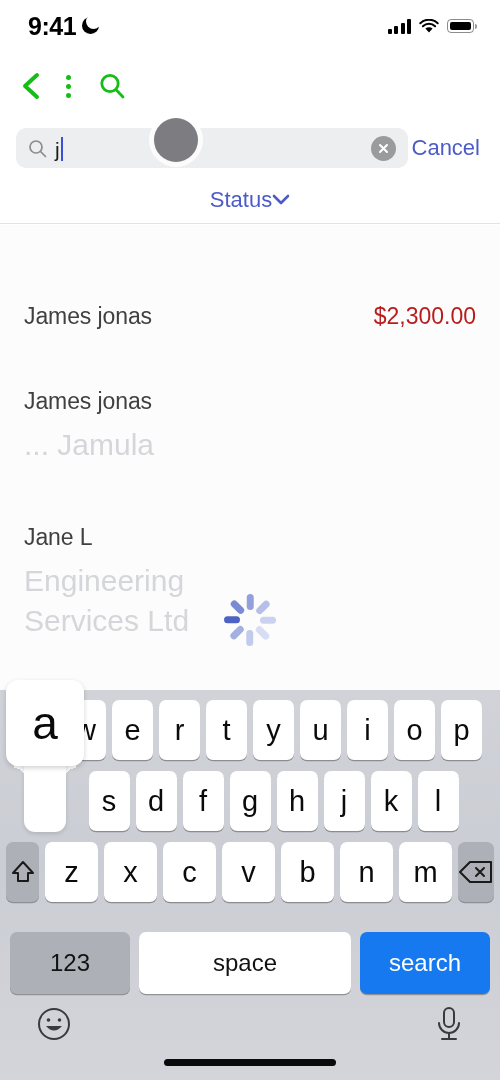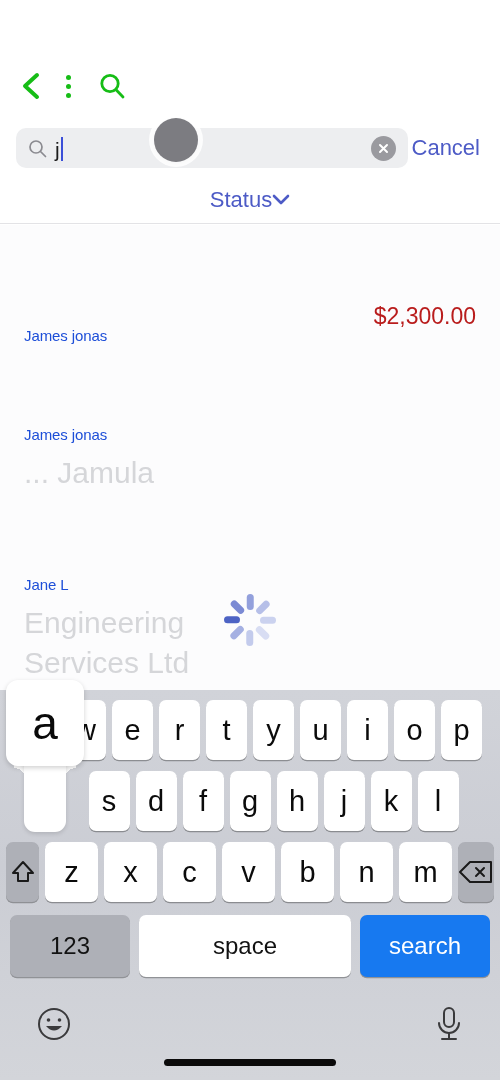--- a/index.html
+++ b/index.html
@@ -100,21 +100,21 @@
 
   
   .content {
     position:absolute; top:225px; left:0; width:500px; height:465px;
     background:#fcfcfd; overflow:hidden;
   }
   .list { padding-top:78px; }
   .row { padding:0 24px; display:flex; justify-content:space-between; align-items:flex-start; }
   .row + .row { margin-top:58px; }
   .row-main { display:flex; flex-direction:column; gap:10px; }
-  .row-name { font-size:15px; color:#1d4ed8; letter-spacing:-0.1px;margin-top:24px; }
+  .row-name { font-size:23px; color:#404040; letter-spacing:-0.1px; }
   .row-sub { font-size:30px; color:#d5d6d9; line-height:1.35; max-width:210px; }
   .row-amt { font-size:23px; color:#b91c1c; }
 
   .spinner {
     position:absolute; left:50%; top:368px; transform:translateX(-50%);
     width:54px; height:54px;
   }
   .spinner i {
     position:absolute; left:50%; top:50%; width:16px; height:6.5px;
     border-radius:3.5px; transform-origin:2px 3.25px;
@@ -122,21 +122,21 @@
 
   
   .keyboard {
     position:absolute; left:0; bottom:0; width:500px; height:390px;
     background:linear-gradient(180deg,#d1d3d9 0%,#cbcdd4 45%,#d3d5da 100%);
   }
   .krow { display:flex; justify-content:center; align-items:center; }
   .krow1 { padding-top:10px; gap:6px; }
   .krow2 { margin-top:11px; gap:6px; }
   .krow3 { margin-top:11px; gap:6px; padding:0 6px; }
-  .krow4 { margin-top:13px; gap:9px; padding:0 10px; }
+  .krow4 { margin-top:30px; gap:9px; padding:0 10px; }
   .key {
     background:#fff; border-radius:7px; height:60px; width:41px;
     display:flex; align-items:center; justify-content:center;
     font-size:29px; color:#0b0b0b; box-shadow:0 1.2px 0 rgba(0,0,0,.32);
     cursor:pointer; font-weight:400;
   }
   .key-wide { width:53px; }
   .key-fn {
     background:#aeb0b7; border-radius:7px; height:60px;
     display:flex; align-items:center; justify-content:center;
@@ -201,20 +201,44 @@
     border-radius:50%; background:#7c7c81;
     box-shadow:0 0 0 5px rgba(255,255,255,.85), 0 1px 4px rgba(0,0,0,.18);
     z-index:60;
   }
 </style>
 </head>
 <body>
 
 <div id="phone">
 
+  <div class="statusbar">
+    <div class="sb-left">
+      <span class="sb-time">9:41</span>
+      <span class="sb-moon"></span>
+    </div>
+    <div class="sb-right">
+      <span class="bars">
+          <i></i>
+          <i></i>
+          <i></i>
+          <i></i>
+        </span>
+      <span class="wifi">
+        <svg viewBox="0 0 20 15" width="20" height="15">
+          <path d="M10 13.4 6.4 9.6a5.2 5.2 0 0 1 7.2 0z" fill="#000"></path>
+          <path d="M3.9 7.2a8.7 8.7 0 0 1 12.2 0" stroke="#000" stroke-width="2" fill="none" stroke-linecap="round"></path>
+          <path d="M1.3 4.2a12.5 12.5 0 0 1 17.4 0" stroke="#000" stroke-width="2" fill="none" stroke-linecap="round"></path>
+        </svg>
+      </span>
+      <span class="batt">
+          <span></span>
+        </span>
+    </div>
+  </div>
 
   <div class="navbar">
     <div class="nav-back">
       <svg width="26" height="30" viewBox="0 0 26 30">
         <path d="M19 4 L7 15 L19 26" stroke="#16bd16" stroke-width="4" fill="none" stroke-linecap="round" stroke-linejoin="round"></path>
       </svg>
     </div>
     <div class="nav-actions">
       <div class="kebab">
           <i></i>

